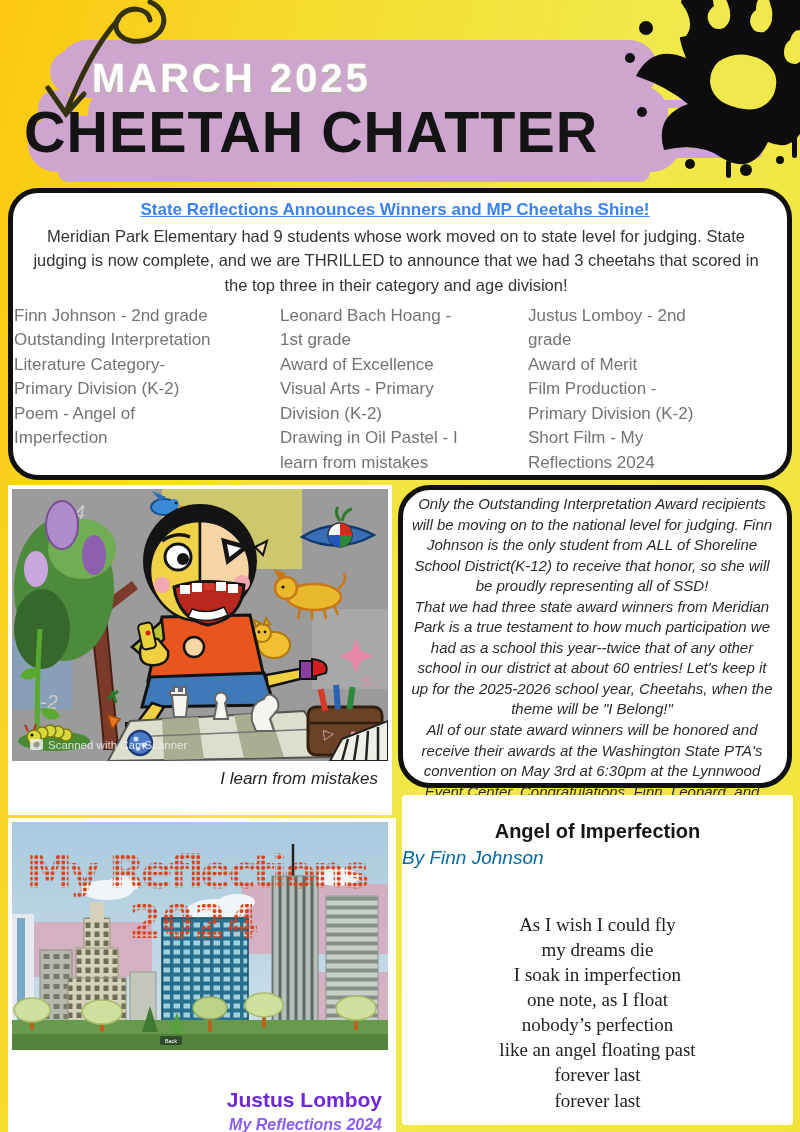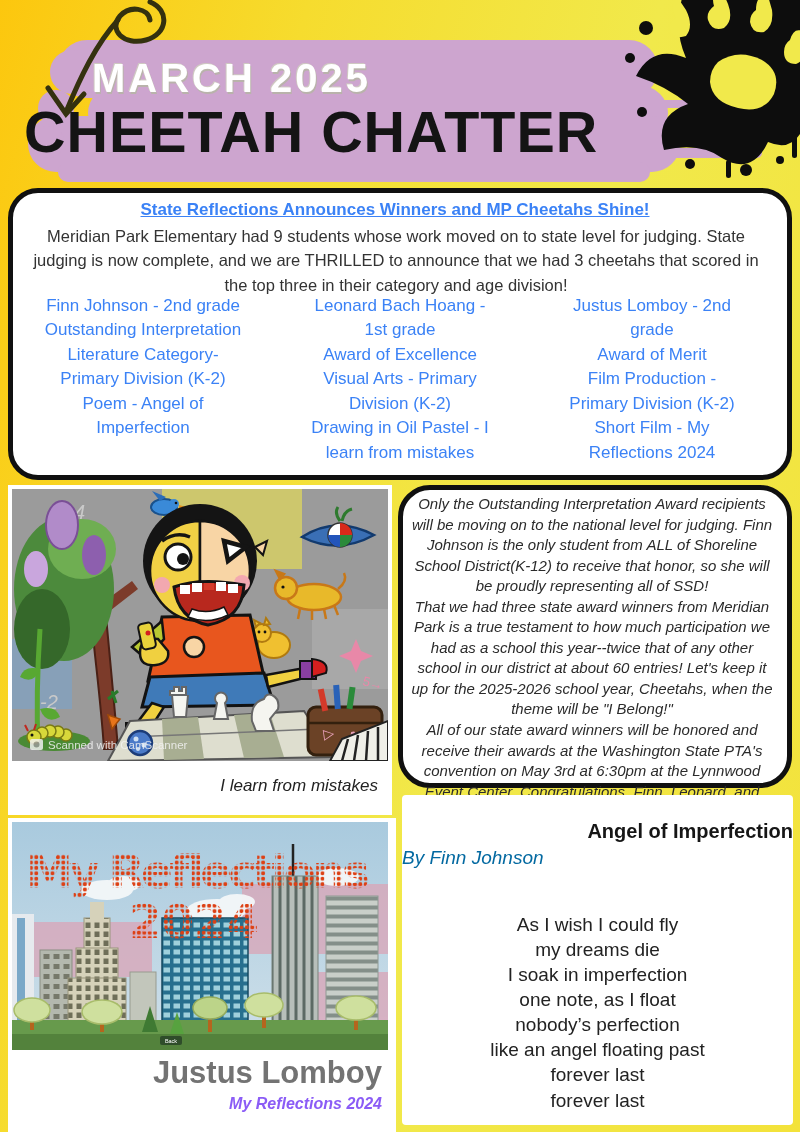--- a/index.html
+++ b/index.html
@@ -24,51 +24,51 @@
   .announce{left:8px;top:188px;width:774px;height:282px;border-radius:30px;}
   .announce-head{
     left:0;top:200px;width:790px;text-align:center;font-size:17px;font-weight:bold;
     text-decoration:underline;color:#3b82f6;
   }
   .announce-intro{
     left:20px;top:224px;width:752px;text-align:center;font-size:16.5px;line-height:1.47;
     color:#333;white-space:pre-line;
   }
   .winner-col{
-    top:294px;text-align:center;font-size:17px;line-height:1.44;color:#3b82f6;white-space:pre-line;
+    top:304px;text-align:left;font-size:17px;line-height:1.44;color:#737373;white-space:pre-line;
   }
   .col1{left:14px;width:258px;}
   .col2{left:280px;width:240px;}
   .col3{left:528px;width:248px;}
   
   .art-box{left:8px;top:485px;width:384px;height:330px;background:#fff;}
   .art-img{left:12px;top:489px;width:376px;height:272px;}
   .art-caption{left:0;top:766px;width:378px;text-align:right;}
   .art-artist{font-size:19px;font-weight:bold;color:#181818;}
-  .art-title{font-size:17px;font-style:italic;color:#222;margin-top:10px;}
+  .art-title{font-size:17px;font-style:italic;color:#222;margin-top:3px;}
   
   .details{left:398px;top:485px;width:384px;height:293px;border-radius:32px;}
   .details-text{
     left:410px;top:494px;width:364px;text-align:center;font-size:15px;line-height:1.37;
     color:#2b2b2b;white-space:pre-line;font-style:italic;
   }
   
   .film-box{left:8px;top:818px;width:388px;height:314px;background:#fff;}
   .film-img{left:12px;top:822px;width:376px;height:228px;}
   .film-caption{left:0;top:1055px;width:382px;text-align:right;}
-  .film-artist{font-size:31px;font-weight:bold;color:#737373;}
+  .film-artist{font-size:21px;font-weight:bold;color:#6d28d9;margin-top:33px;}
   .film-title{font-size:16px;font-style:italic;font-weight:600;color:#8b5cf6;margin-top:4px;}
   .film-medium{font-size:14.5px;font-style:italic;font-weight:600;color:#222;margin-top:2px;}
   
   .poem-box{left:402px;top:795px;width:391px;height:330px;background:#fff;border-radius:4px;}
-  .poem-title{left:402px;top:820px;width:391px;text-align:right;font-size:20px;font-weight:bold;color:#161616;}
+  .poem-title{left:402px;top:820px;width:391px;text-align:center;font-size:20px;font-weight:bold;color:#161616;}
   .poem-byline{left:402px;top:847px;width:391px;text-align:left;font-size:19px;font-style:italic;color:#0369a1;}
   .poem-body{
     left:402px;top:912px;width:391px;text-align:center;font-size:19px;line-height:1.32;
-    color:#222;white-space:pre-line;
+    color:#222;white-space:pre-line;font-family:Liberation Serif, serif;
   }
 </style>
 </head>
 <body>
 
 <svg id="banner-svg" class="abs" viewBox="0 0 800 186">
   <g fill="#cda5cf">
     <rect x="58" y="40" width="600" height="58" rx="29"></rect>
     <rect x="88" y="86" width="580" height="54" rx="27"></rect>
     <rect x="28" y="116" width="652" height="56" rx="28"></rect>

